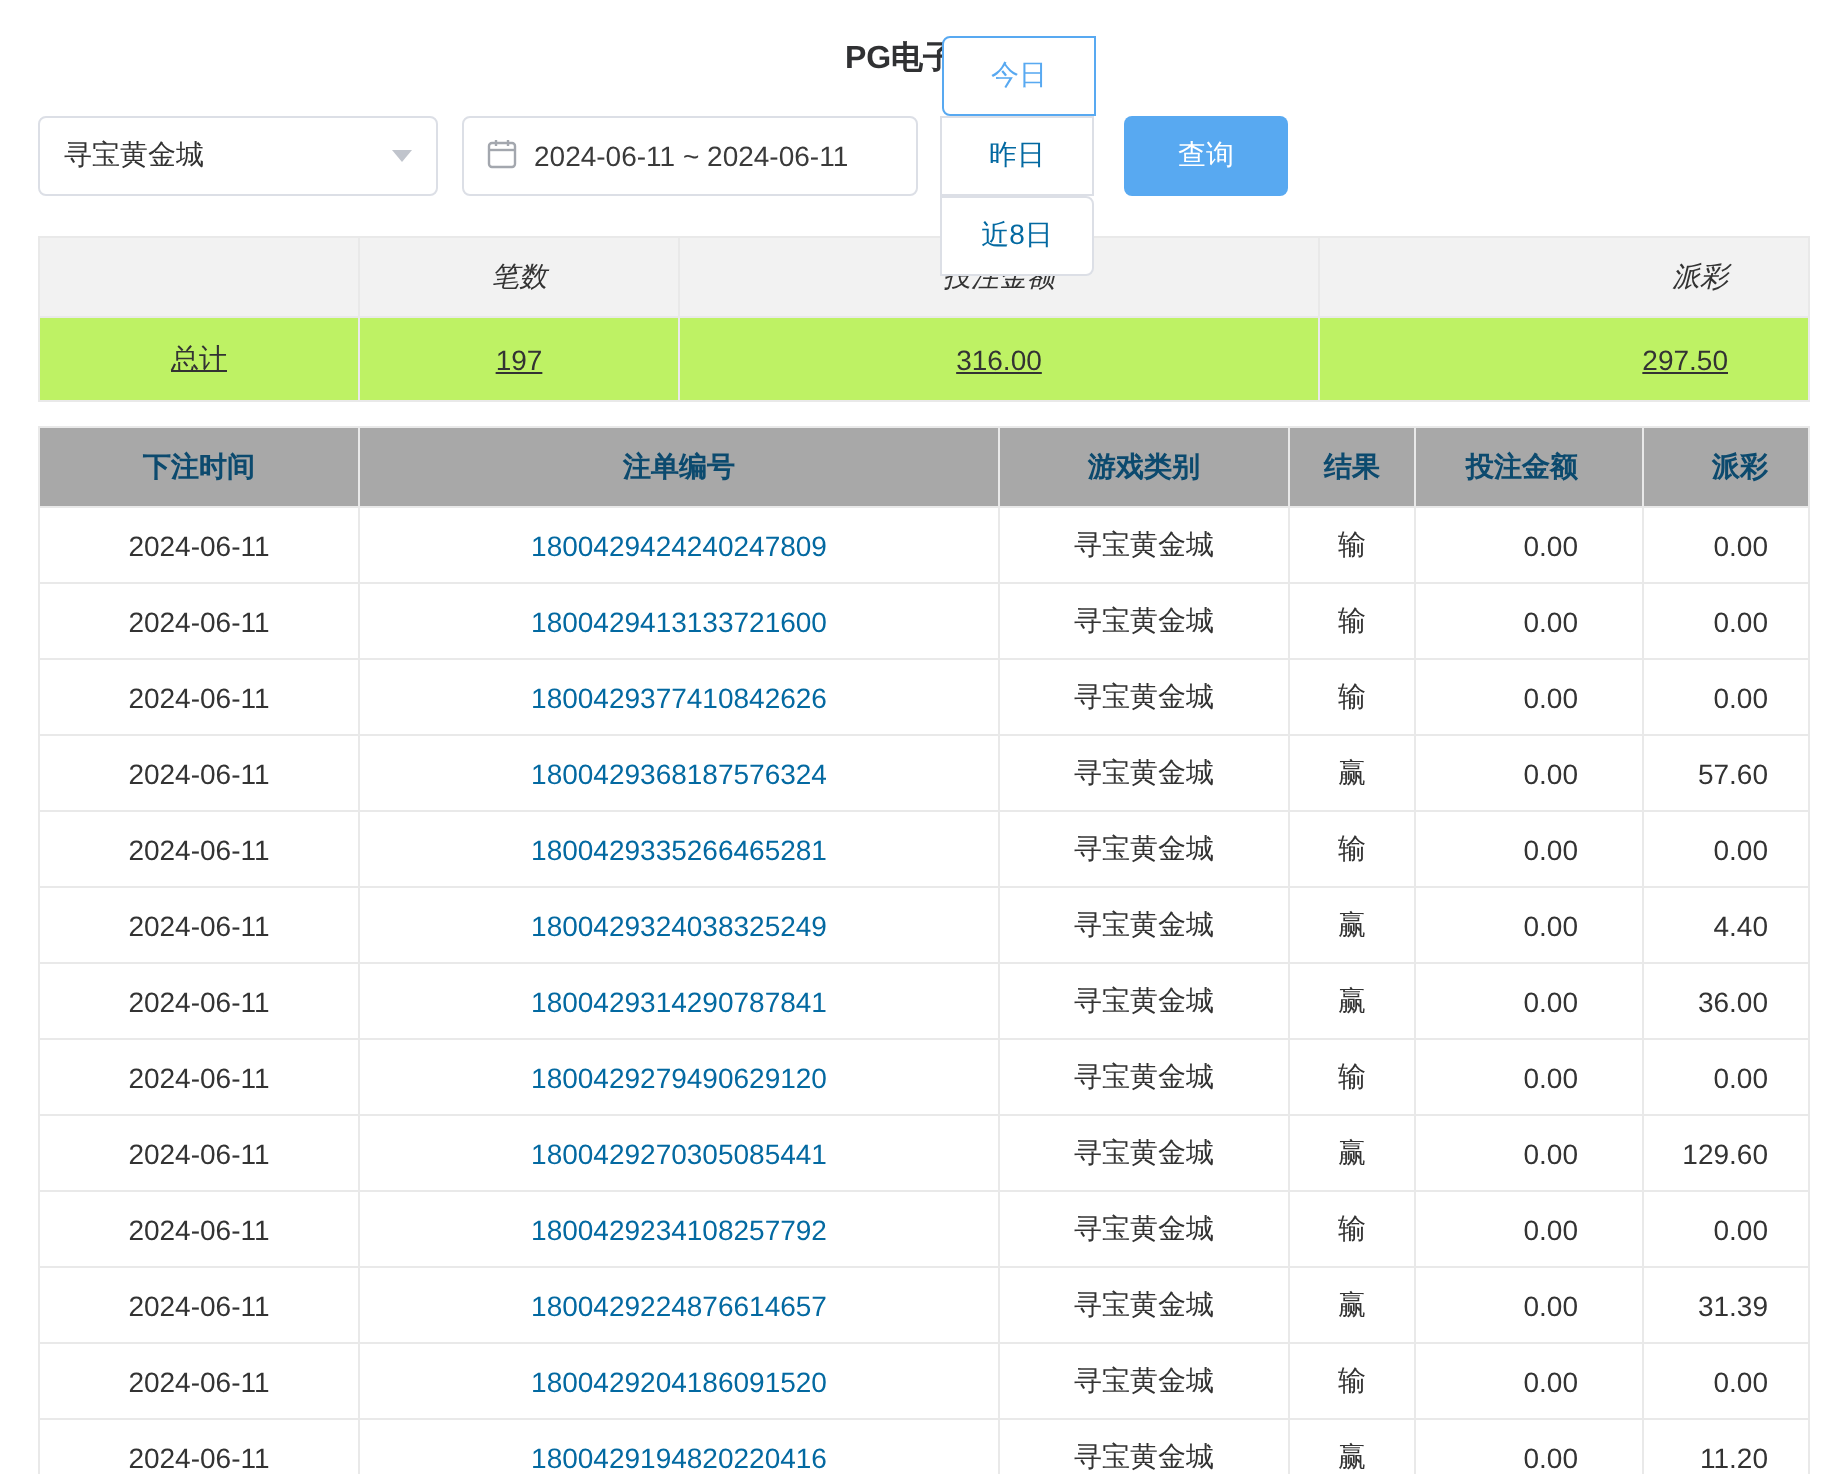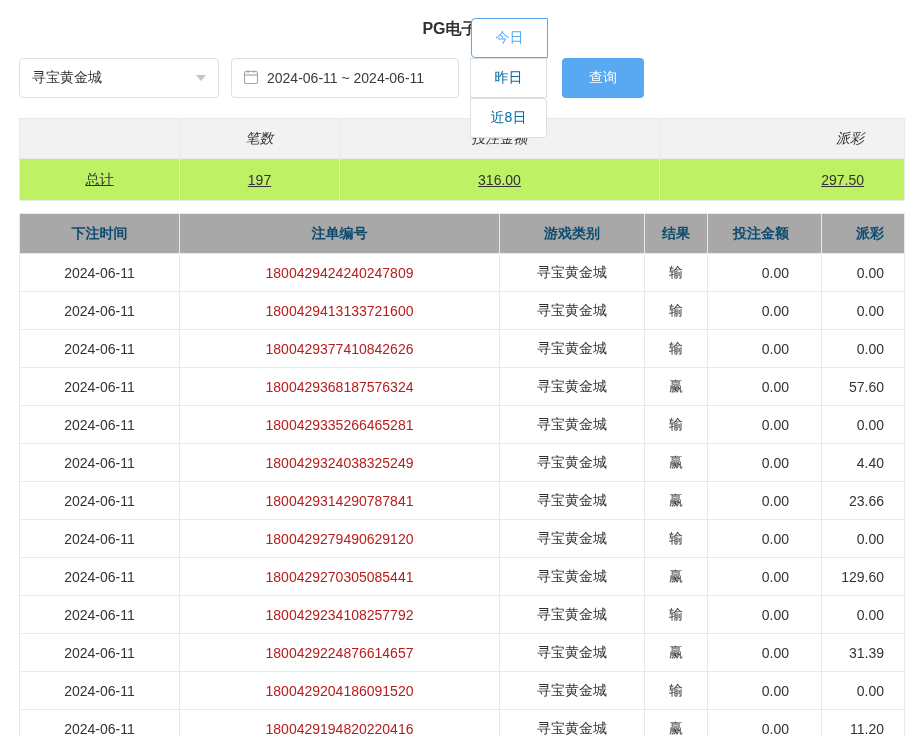--- a/index.html
+++ b/index.html
@@ -54,21 +54,21 @@
   .summary-table { margin-top: 20px; }
   .summary-table th { height: 40px; background: var(--sum-head-bg); font-weight: normal; text-align: center; color: #333; font-style: italic; }
   .summary-table td { height: 42px; text-align: center; background: #bef264; text-decoration: underline; }
   .summary-table .sum-payout { text-align: right; padding-right: 40px; }
 
   .detail-table { margin-top: 12px; }
   .detail-table th {
     height: 40px; background: var(--tbl-head-bg); color: #0c4a6e; font-weight: bold; text-align: center;
   }
   .detail-table td { height: 38px; text-align: center; background: #fff; color: #333; }
-  .detail-table .cell-id { color: #b91c1c; }
+  .detail-table .cell-id { color: #0369a1; }
   .detail-table th.h-amount, .detail-table td.cell-amount { text-align: right; padding-right: 32px; }
   .detail-table th.h-payout, .detail-table td.cell-payout { text-align: right; padding-right: 20px; }
 </style>
 </head>
 <body style="--accent: #58a9f1; --tbl-head-bg: #a8a8a8; --sum-head-bg: #f2f2f2;">
 
 <div class="page">
 
   <div class="panel-header">
     <span class="panel-title">PG电子</span>
@@ -200,21 +200,21 @@
           <td class="cell-result">赢</td>
           <td class="cell-amount">0.00</td>
           <td class="cell-payout">4.40</td>
         </tr>
         <tr>
           <td class="cell-time">2024-06-11</td>
           <td class="cell-id">1800429314290787841</td>
           <td class="cell-game">寻宝黄金城</td>
           <td class="cell-result">赢</td>
           <td class="cell-amount">0.00</td>
-          <td class="cell-payout">23.66</td>
+          <td class="cell-payout">36.00</td>
         </tr>
         <tr>
           <td class="cell-time">2024-06-11</td>
           <td class="cell-id">1800429279490629120</td>
           <td class="cell-game">寻宝黄金城</td>
           <td class="cell-result">输</td>
           <td class="cell-amount">0.00</td>
           <td class="cell-payout">0.00</td>
         </tr>
         <tr>

